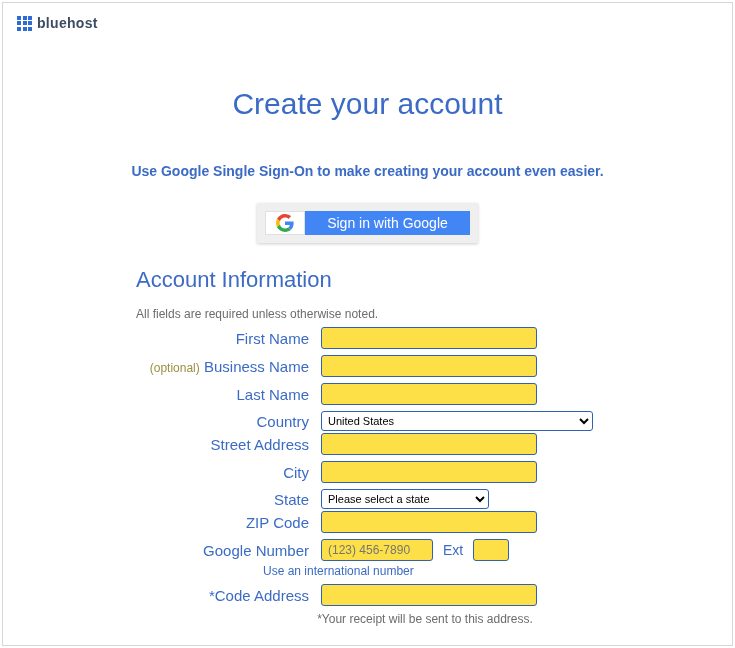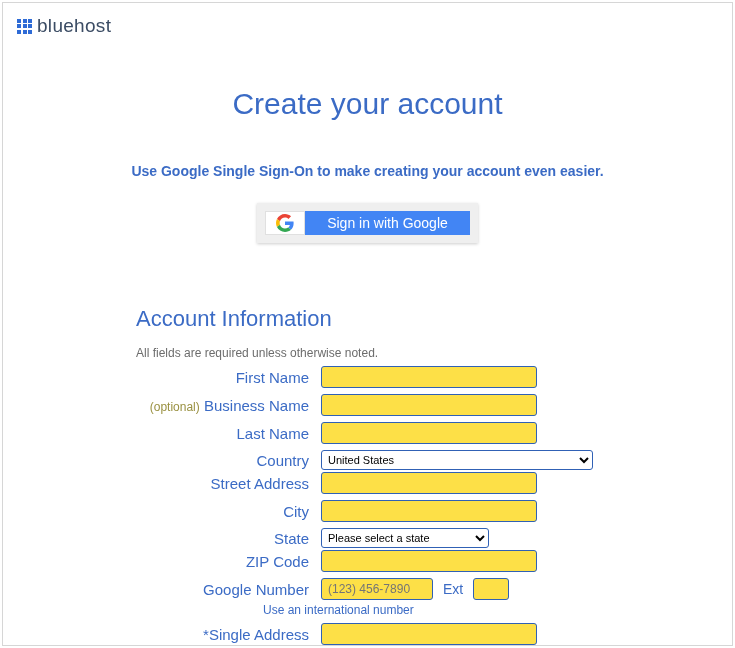--- a/index.html
+++ b/index.html
@@ -32,22 +32,22 @@
       grid-template-rows: repeat(3, 4px);
       gap: 1.5px;
     }
     .logo-grid span {
       width: 4px;
       height: 4px;
       background: #2e6bd6;
     }
     .logo-text {
       color: #3b4c64;
-      font-size: 19px;
-      font-weight: 400;
+      font-size: 14px;
+      font-weight: 700;
       letter-spacing: 0.3px;
     }
     .page-title {
       text-align: center;
       color: #3b6bc5;
       font-size: 30px;
       font-weight: 400;
       margin-top: 84px;
     }
     .sso-text {
@@ -86,21 +86,21 @@
       font-weight: 500;
       display: flex;
       align-items: center;
       padding: 0 22px;
     }
     .section-heading {
       color: #3b6bc5;
       font-size: 22px;
       font-weight: 400;
       margin-left: 133px;
-      margin-top: 63px;
+      margin-top: 24px;
     }
     .required-note {
       color: #6c6c6c;
       font-size: 12px;
       margin-left: 133px;
       margin-top: 14px;
     }
     .form {
       margin-top: 6px;
     }
@@ -277,21 +277,21 @@
       <div class="input-col">
         <input type="text" class="w-phone" placeholder="(123) 456-7890" style="">
         <span class="ext-label">Ext</span>
         <input type="text" class="w-ext" style="">
       </div>
     </div>
 
     <div class="hint-row">Use an international number</div>
 
     <div class="form-row">
-      <div class="label-col">*Single Address</div>
+      <div class="label-col">*Code Address</div>
       <div class="input-col">
           <input type="text" class="w-wide" style="">
         </div>
     </div>
 
     <div class="receipt-note">*Your receipt will be sent to this address.</div>
 
   </div>
 </div>
 

